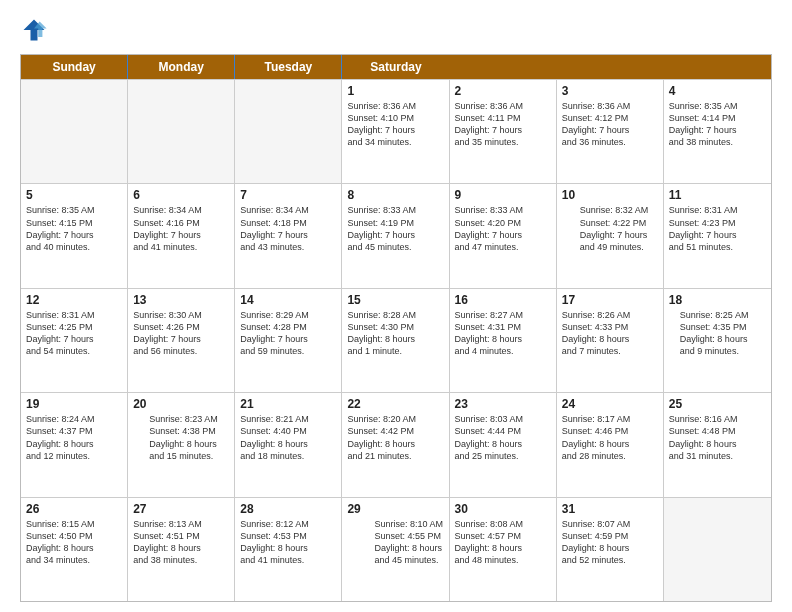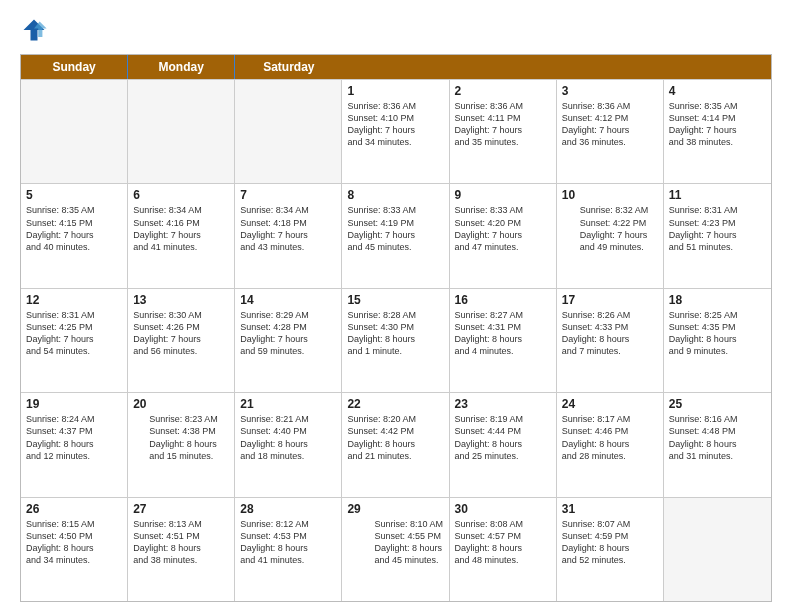--- a/index.html
+++ b/index.html
@@ -125,20 +125,21 @@
     <div class="title-block">
       <div class="month-title"></div>
       <div class="subtitle"></div>
     </div>
   </div>
 
   <div class="calendar">
     <div class="cal-header-row">
     <div class="cal-header-cell">Sunday</div>
         <div class="cal-header-cell">Monday</div>
+        <div class="cal-header-cell">Tuesday</div>
         <div class="cal-header-cell">Saturday</div>
       </div>
     <div class="cal-body">
     <div class="cal-row">
           <div class="cal-cell empty"></div>
           <div class="cal-cell empty"></div>
           <div class="cal-cell empty"></div>
           <div class="cal-cell">
             <div class="day-num">1</div>
             <div class="cell-text" style="white-space: pre-line;">Sunrise: 8:36 AM
@@ -257,21 +258,21 @@
           </div>
           <div class="cal-cell">
             <div class="day-num">17</div>
             <div class="cell-text" style="white-space: pre-line;">Sunrise: 8:26 AM
 Sunset: 4:33 PM
 Daylight: 8 hours
 and 7 minutes.</div>
           </div>
           <div class="cal-cell">
             <div class="day-num">18</div>
-            <div class="cell-text" style="white-space: pre-line;">Sunrise: 8:25 AM
+            <div class="cell-text" style="white-space: pre-line; margin-left: 11px;">Sunrise: 8:25 AM
 Sunset: 4:35 PM
 Daylight: 8 hours
 and 9 minutes.</div>
           </div>
         </div>
         <div class="cal-row">
           <div class="cal-cell">
             <div class="day-num">19</div>
             <div class="cell-text" style="white-space: pre-line;">Sunrise: 8:24 AM
 Sunset: 4:37 PM
@@ -294,21 +295,21 @@
           </div>
           <div class="cal-cell">
             <div class="day-num">22</div>
             <div class="cell-text" style="white-space: pre-line;">Sunrise: 8:20 AM
 Sunset: 4:42 PM
 Daylight: 8 hours
 and 21 minutes.</div>
           </div>
           <div class="cal-cell">
             <div class="day-num">23</div>
-            <div class="cell-text" style="white-space: pre-line;">Sunrise: 8:19 AM
+            <div class="cell-text" style="white-space: pre-line;">Sunrise: 8:03 AM
 Sunset: 4:44 PM
 Daylight: 8 hours
 and 25 minutes.</div>
           </div>
           <div class="cal-cell">
             <div class="day-num">24</div>
             <div class="cell-text" style="white-space: pre-line;">Sunrise: 8:17 AM
 Sunset: 4:46 PM
 Daylight: 8 hours
 and 28 minutes.</div>

